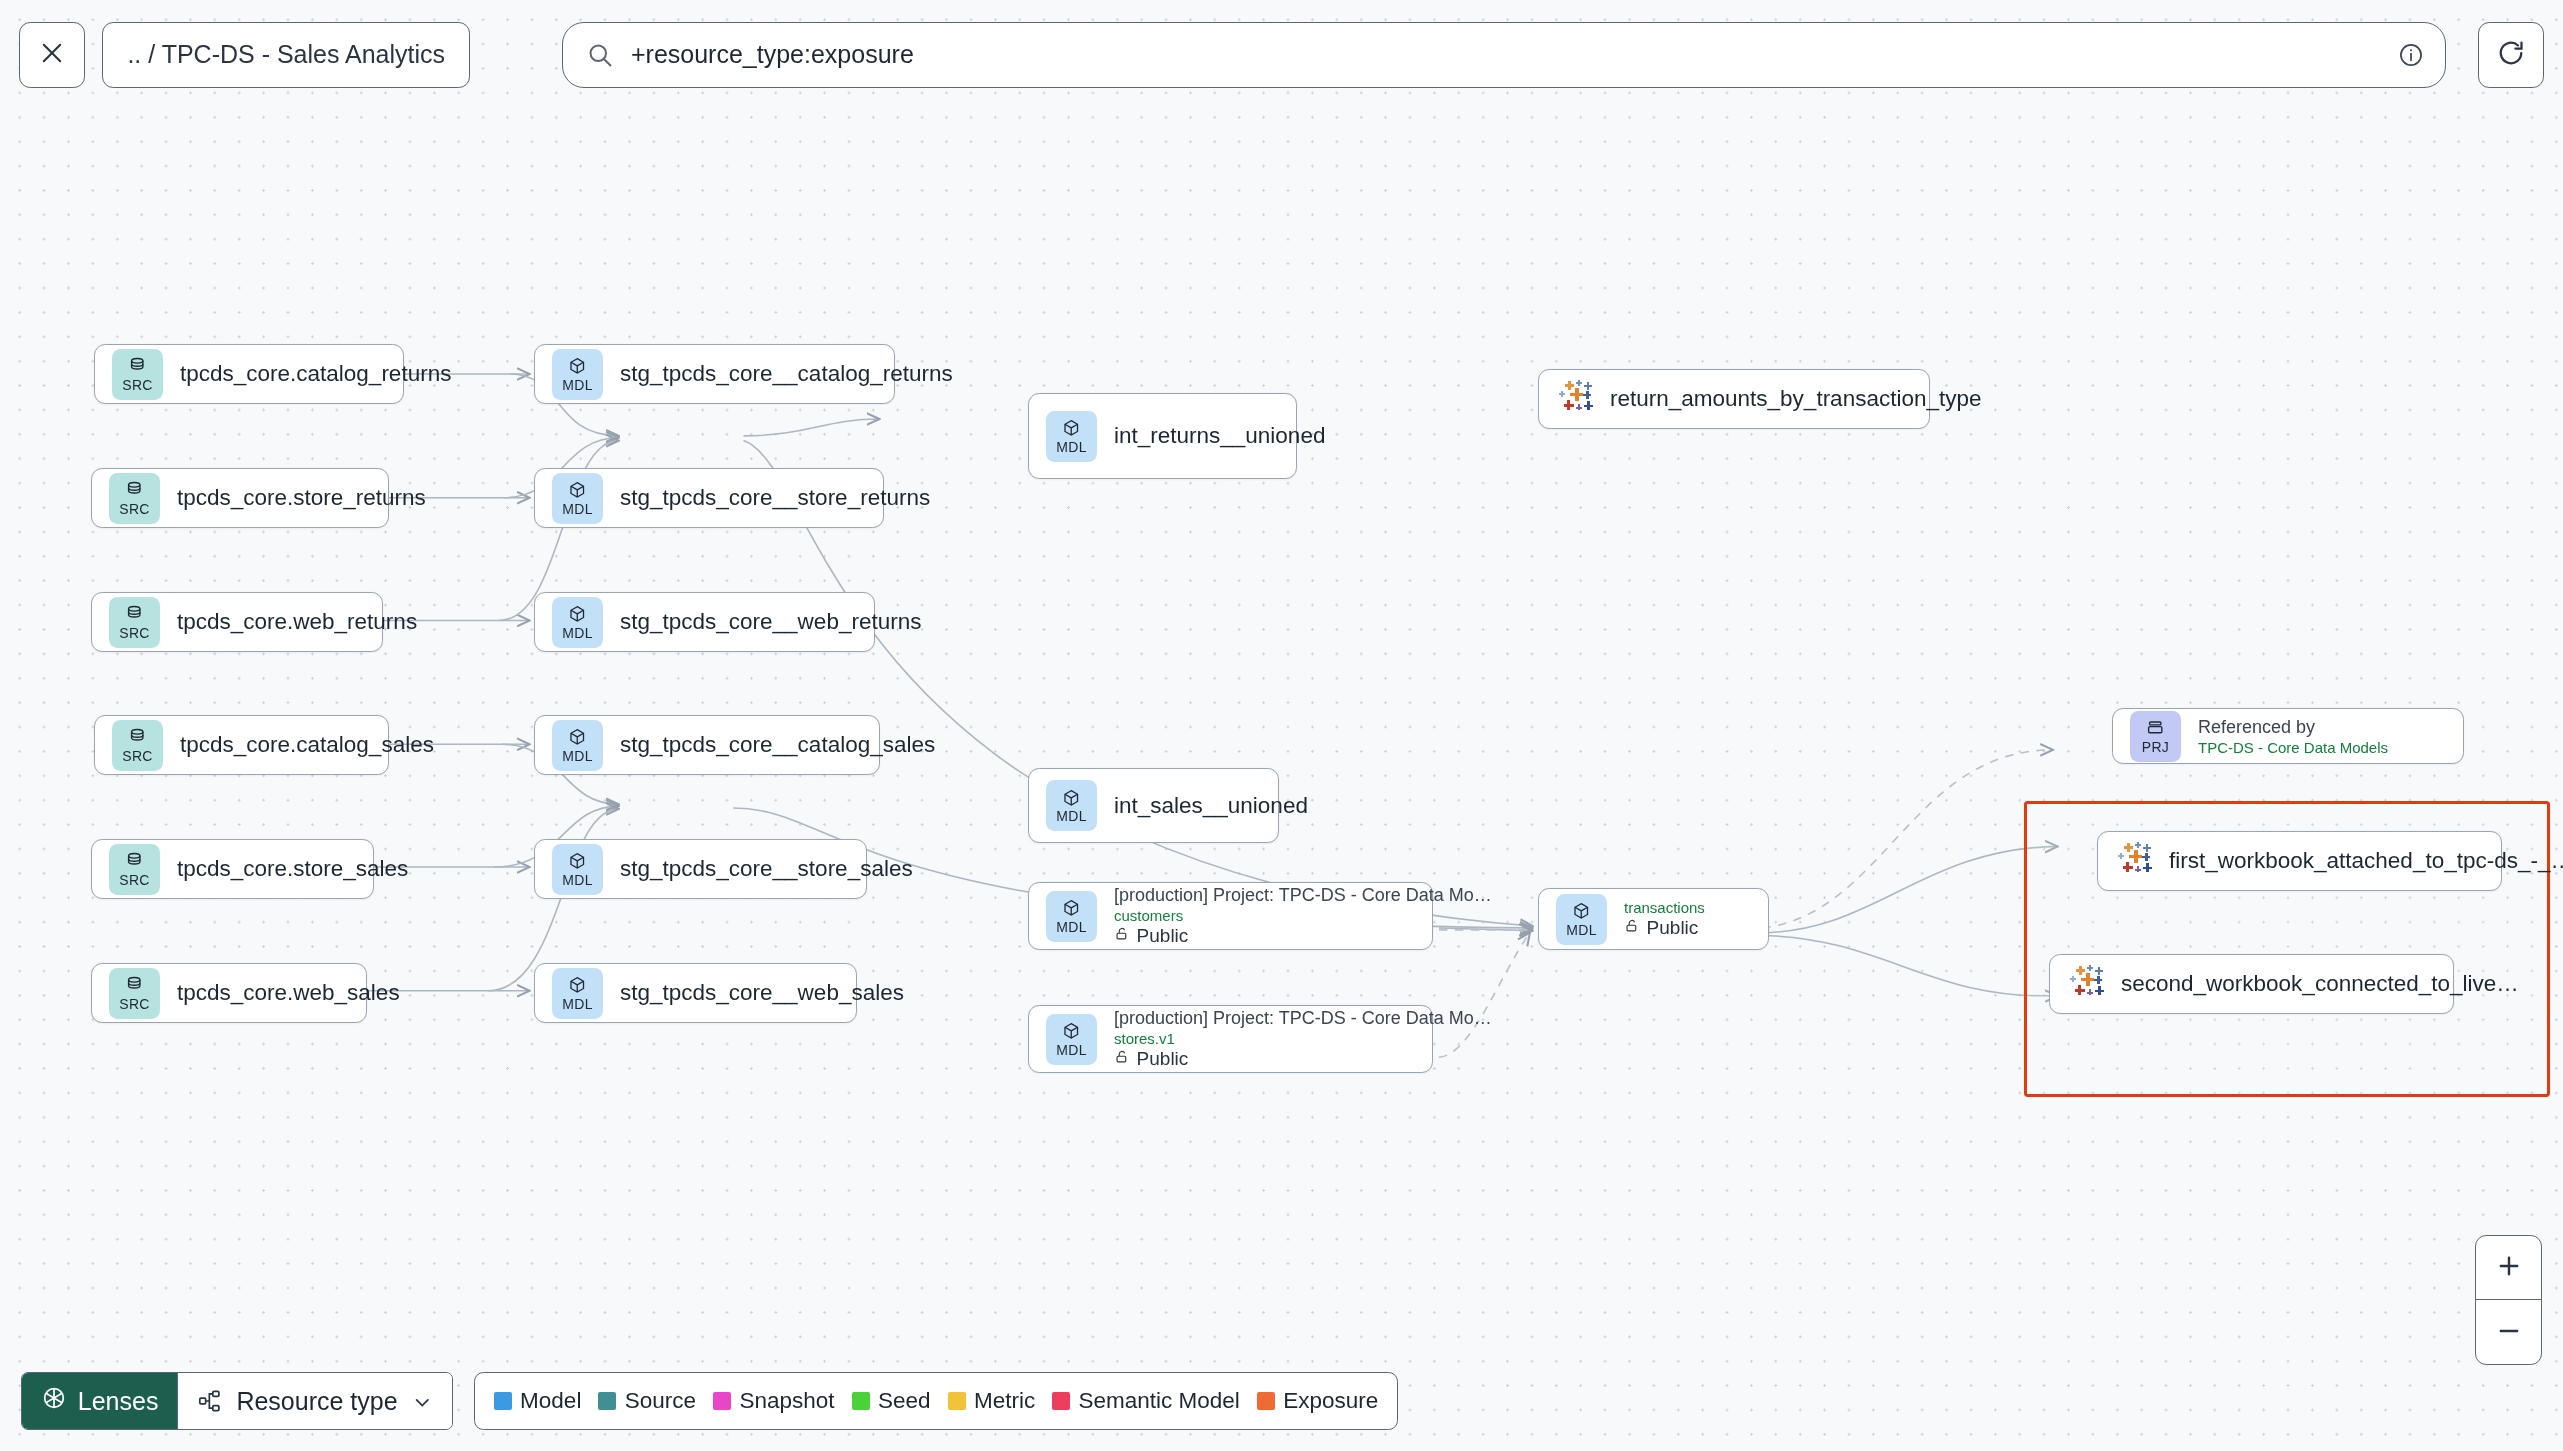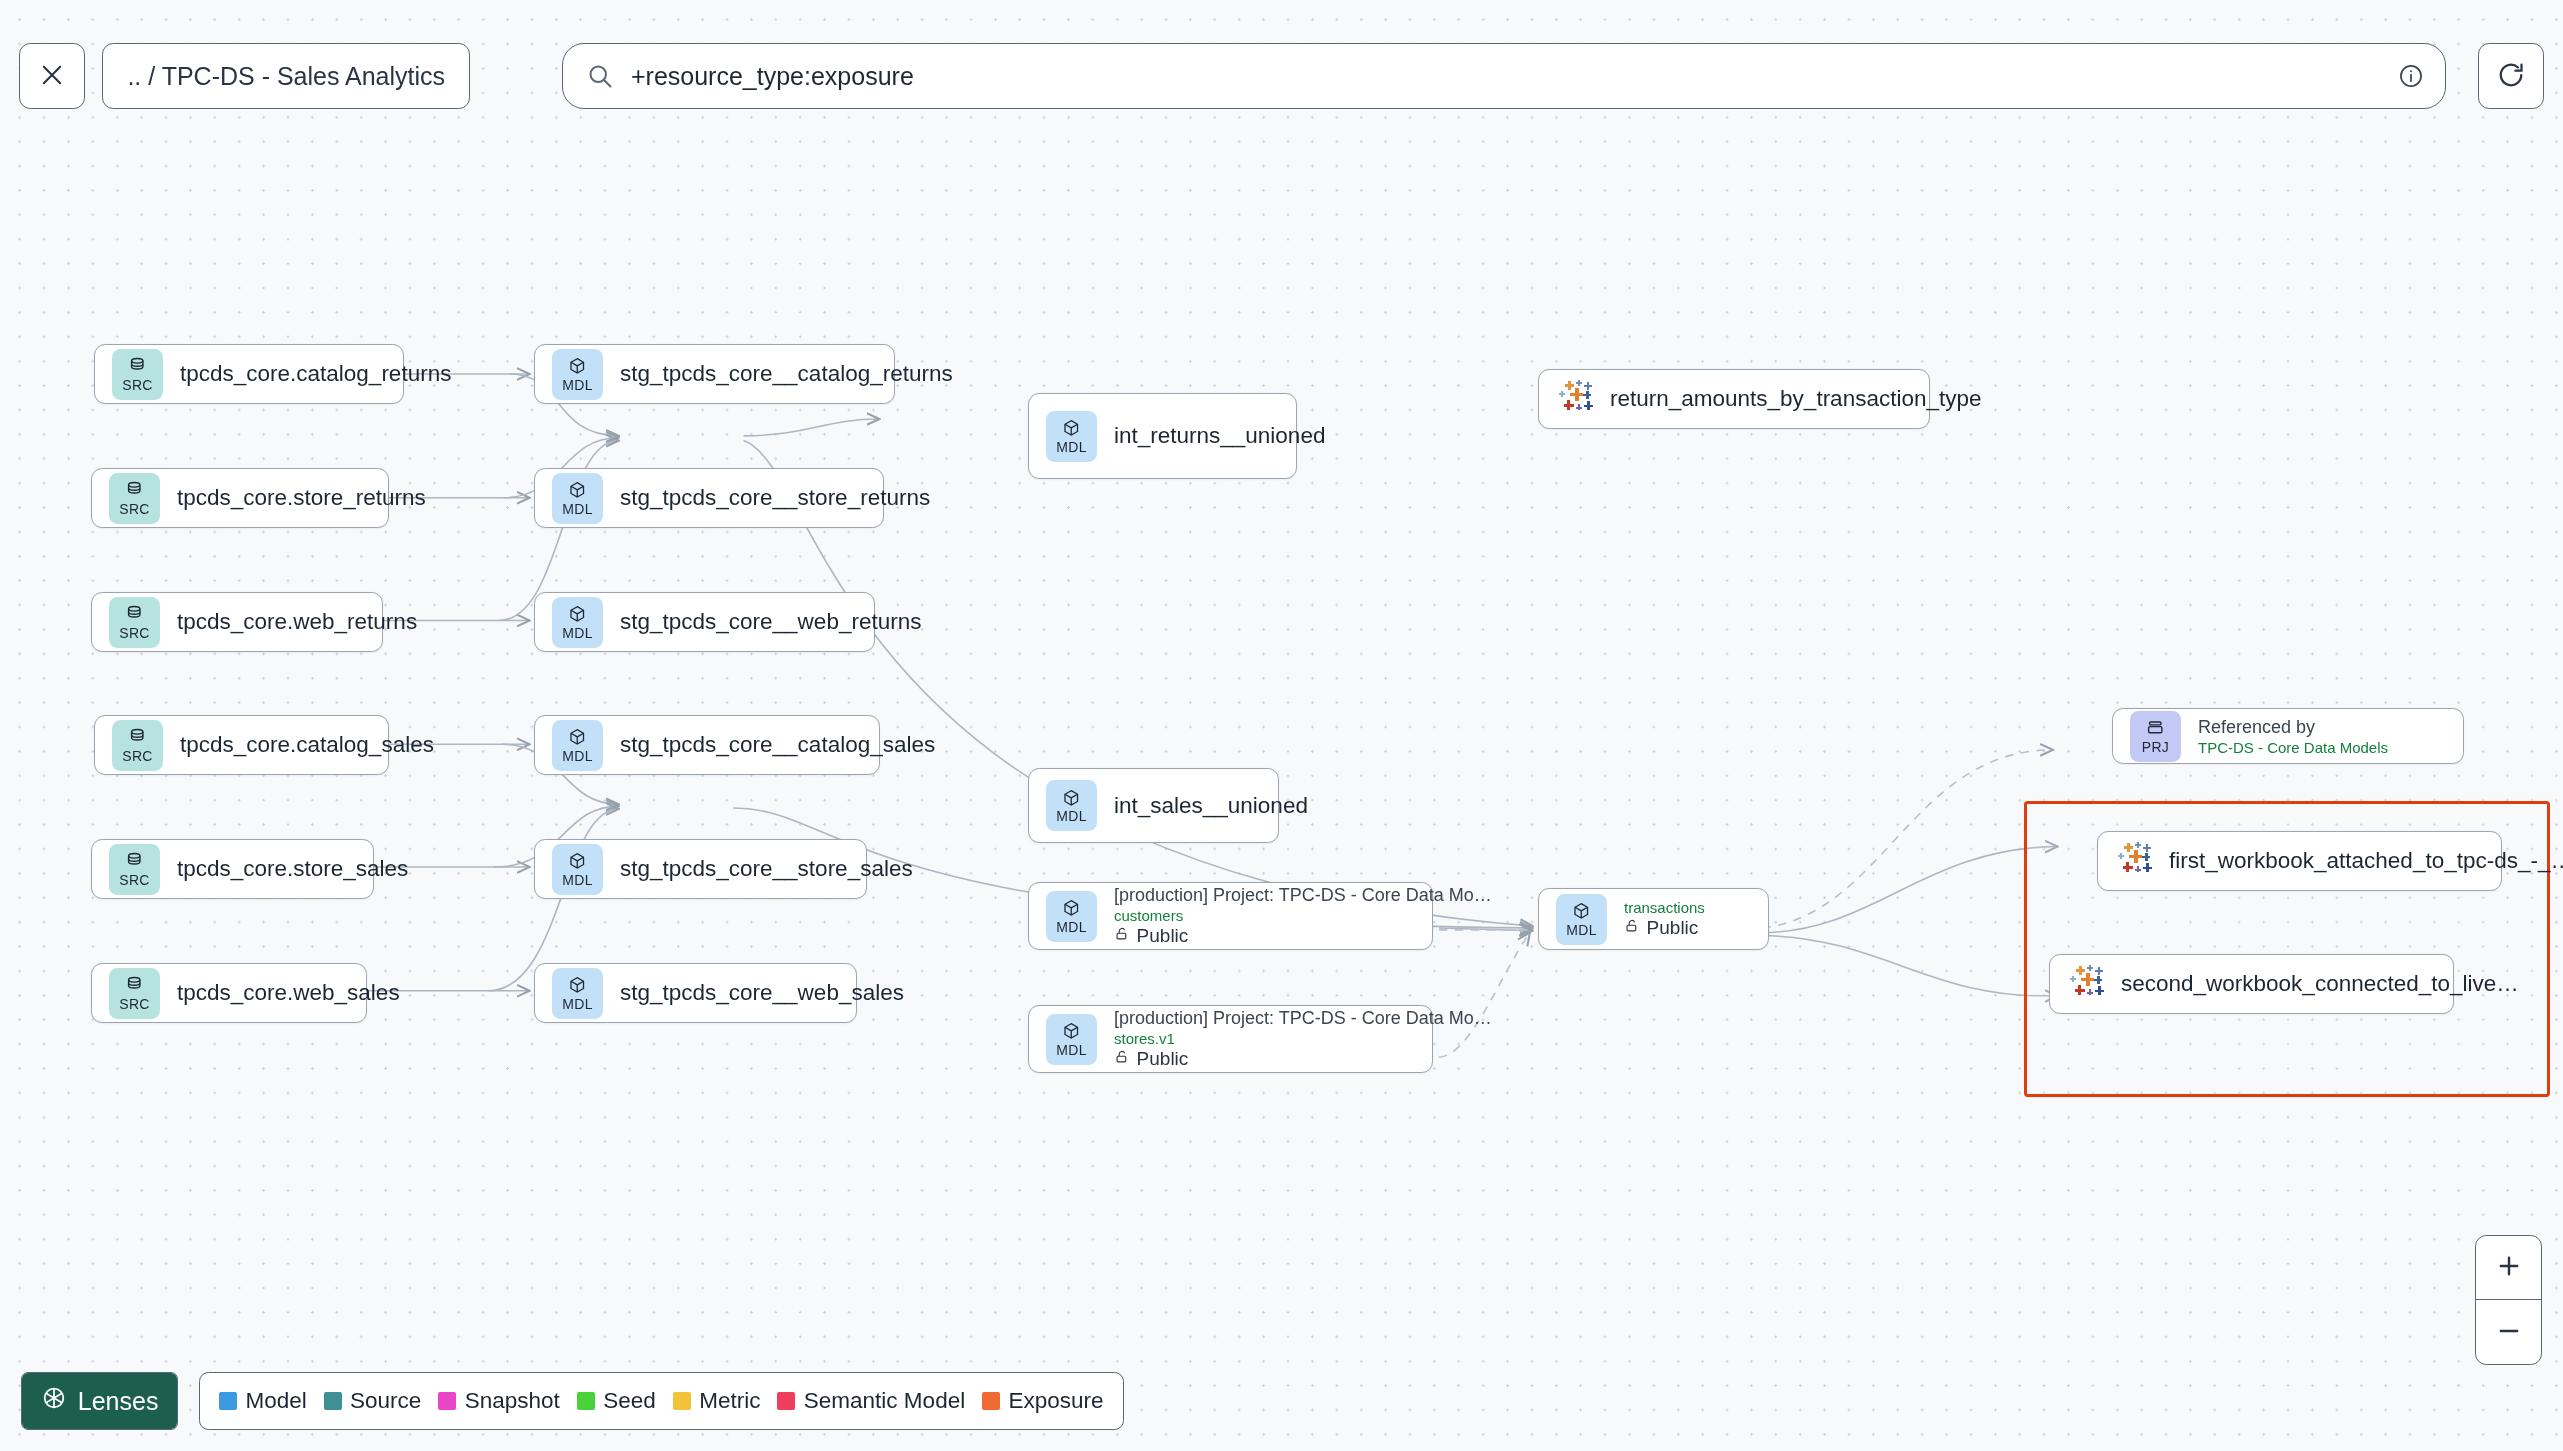--- a/index.html
+++ b/index.html
@@ -15,21 +15,21 @@
     background-color: #f7f9fb;
     background-image: radial-gradient(circle, #c9d2dc 1.3px, transparent 1.3px);
     background-size: 24.4px 24.4px;
     background-position: 7.5px 7.5px;
   }
 
   
   .header {
     position: absolute; top: 0; left: 0;
     width: 2563px; height: 109px;
-    display: flex; align-items: flex-end;
+    display: flex; align-items: center;
     padding: 0 19px;
     gap: 17px;
     z-index: 40;
   }
   .hdr-btn {
     background: #ffffff;
     border: 1.5px solid #5b6675;
     border-radius: 11.2px;
     height: 66px;
     display: flex; align-items: center; justify-content: center;
@@ -588,20 +588,36 @@
     <div class="lenses-group">
       <div class="lenses-btn">
         <span>
           <svg viewBox="0 0 24 24" fill="none" stroke="currentColor" stroke-width="1.6">
               <circle cx="12" cy="12" r="8.6"></circle>
               <path d="M12 3.4L12 12l7.4 4.3M12 12L4.6 16.3M12 12l7.4-4.3M12 12L4.6 7.7M12 12v8.6"></path>
             </svg>
         </span>
         <span>Lenses</span>
       </div>
+      <div class="restype-btn">
+        <span class="rt-icon">
+          <svg viewBox="0 0 24 24" fill="none" stroke="currentColor" stroke-width="1.6">
+              <rect x="2.6" y="9.4" width="5.4" height="5.2" rx="1"></rect>
+              <rect x="14.6" y="3.2" width="5.6" height="4.6" rx="1"></rect>
+              <rect x="14.6" y="16.2" width="5.6" height="4.6" rx="1"></rect>
+              <path d="M8 12h3.4V5.5h3.2M11.4 12v6.5h3.2"></path>
+            </svg>
+        </span>
+        <span>Resource type</span>
+        <span class="chev">
+          <svg viewBox="0 0 24 24" fill="none" stroke="currentColor" stroke-width="1.9" stroke-linecap="round">
+              <path d="M6 9.5l6 6 6-6"></path>
+            </svg>
+        </span>
+      </div>
     </div>
 
     <div class="legend" id="legend">
         <span class="legend-item">
           <span class="swatch" style="background: rgb(59, 154, 225);"></span>
           <span>Model</span>
         </span>
         <span class="legend-item">
           <span class="swatch" style="background: rgb(63, 143, 149);"></span>
           <span>Source</span>

